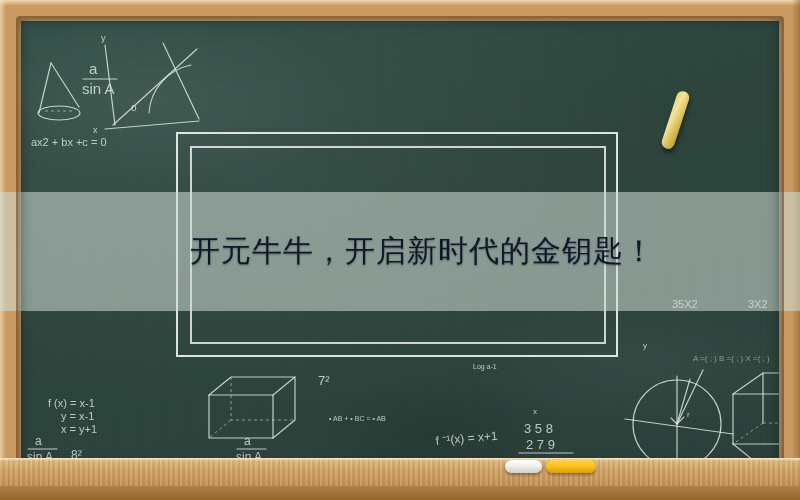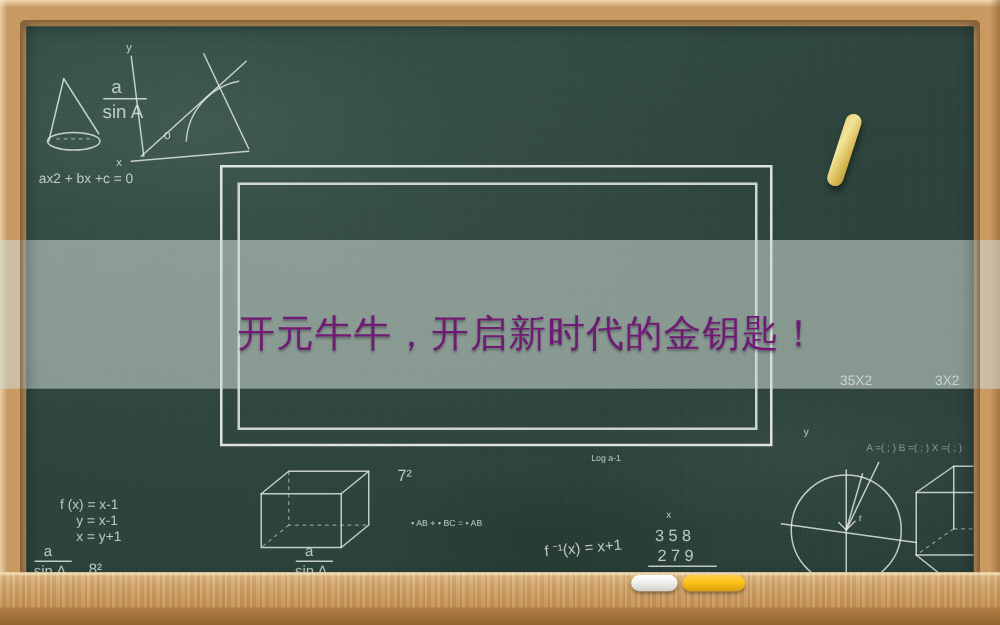--- a/index.html
+++ b/index.html
@@ -64,24 +64,24 @@
   .chalk{stroke:#e8efe9;fill:none;stroke-linecap:round;stroke-linejoin:round;opacity:.8;}
   .chalk-dash{stroke:#dfe8e2;fill:none;stroke-width:1;stroke-dasharray:3 3;opacity:.55;}
   .ctext{fill:#e4ece6;opacity:.78;font-family:"Liberation Sans",sans-serif;}
 
   
   .band{
     position:absolute;left:0;top:192px;width:800px;height:119px;
     background:rgba(206,219,213,.56);
   }
   .band-text{
-    position:absolute;left:0;top:208px;width:800px;height:119px;
+    position:absolute;left:0;top:192px;width:800px;height:119px;
     display:flex;align-items:center;
     padding-left:190px;box-sizing:border-box;
-    color:#701a75;
+    color:#0f172a;
     font-size:30px;letter-spacing:1px;
     font-family:"DejaVu Sans","Liberation Sans",sans-serif;
     text-shadow:0 1px 2px rgba(0,0,0,.35);
     white-space:nowrap;
   }
   .ledge-chalk-white{
     position:absolute;left:505px;top:460px;width:37px;height:13px;
     border-radius:7px;
     background:linear-gradient(180deg,#ffffff 0%,#f0f0ee 45%,#cfcfcb 100%);
     box-shadow:0 2px 3px rgba(0,0,0,.35);

